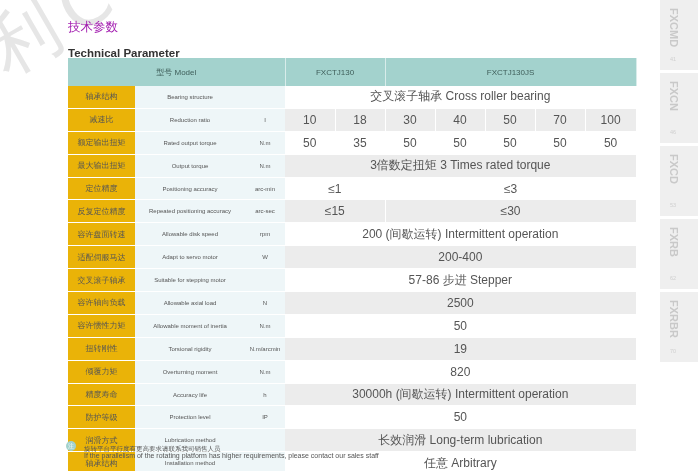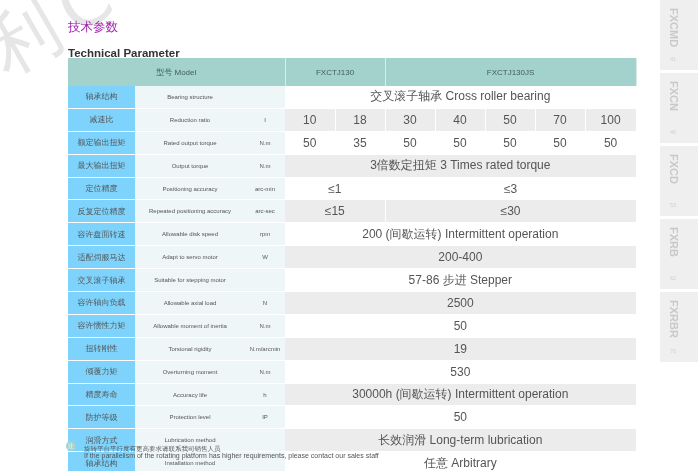--- a/index.html
+++ b/index.html
@@ -25,21 +25,21 @@
   }
   table.spec td, table.spec th {
     height:21.9px; padding:0; text-align:center; vertical-align:middle;
     border:0; white-space:nowrap; overflow:hidden;
     font-family:"Liberation Sans", sans-serif;
   }
   table.spec th {
     background:#a3d2cd; color:#3f5e5a; font-weight:normal; font-size:8px; height:28px;
     border-right:1px solid #d8ecea;
   }
-  td.lcn { text-align:left; padding-left:8px; font-size:8px; color:#555; background:#7dd3fc; font-family:"DejaVu Sans", sans-serif; }
+  td.lcn { text-align:left; padding-left:8px; font-size:8px; color:#555; background:#eab308; font-family:"DejaVu Sans", sans-serif; }
   td.len { text-align:left; padding-left:2px; font-size:6px; color:#555; background:#eef6f8; }
   td.unit { font-size:6px; color:#555; background:#eef6f8; }
   td.val { font-size:12px; color:#555; }
   tr.alt td.val { background:#ececec; }
   tr td.val { border-right:1px solid #ffffff; }
   tr.sep td { border-bottom:1px solid #ffffff; }
 
   .note {
     position:absolute; left:66px; top:441px; font-size:7px; color:#555;
     font-family:"Liberation Sans", sans-serif;
@@ -177,21 +177,21 @@
       <tr class="alt sep">
         <td class="lcn">扭转刚性</td>
         <td class="len">Torsional rigidity</td>
         <td class="unit">N.m/arcmin</td>
         <td class="val" colspan="7">19</td>
       </tr>
       <tr class=" sep">
         <td class="lcn">倾覆力矩</td>
         <td class="len">Overturning moment</td>
         <td class="unit">N.m</td>
-        <td class="val" colspan="7">530</td>
+        <td class="val" colspan="7">820</td>
       </tr>
       <tr class="alt sep">
         <td class="lcn">精度寿命</td>
         <td class="len">Accuracy life</td>
         <td class="unit">h</td>
         <td class="val" colspan="7">30000h (间歇运转) Intermittent operation</td>
       </tr>
       <tr class=" sep">
         <td class="lcn">防护等级</td>
         <td class="len">Protection level</td>

